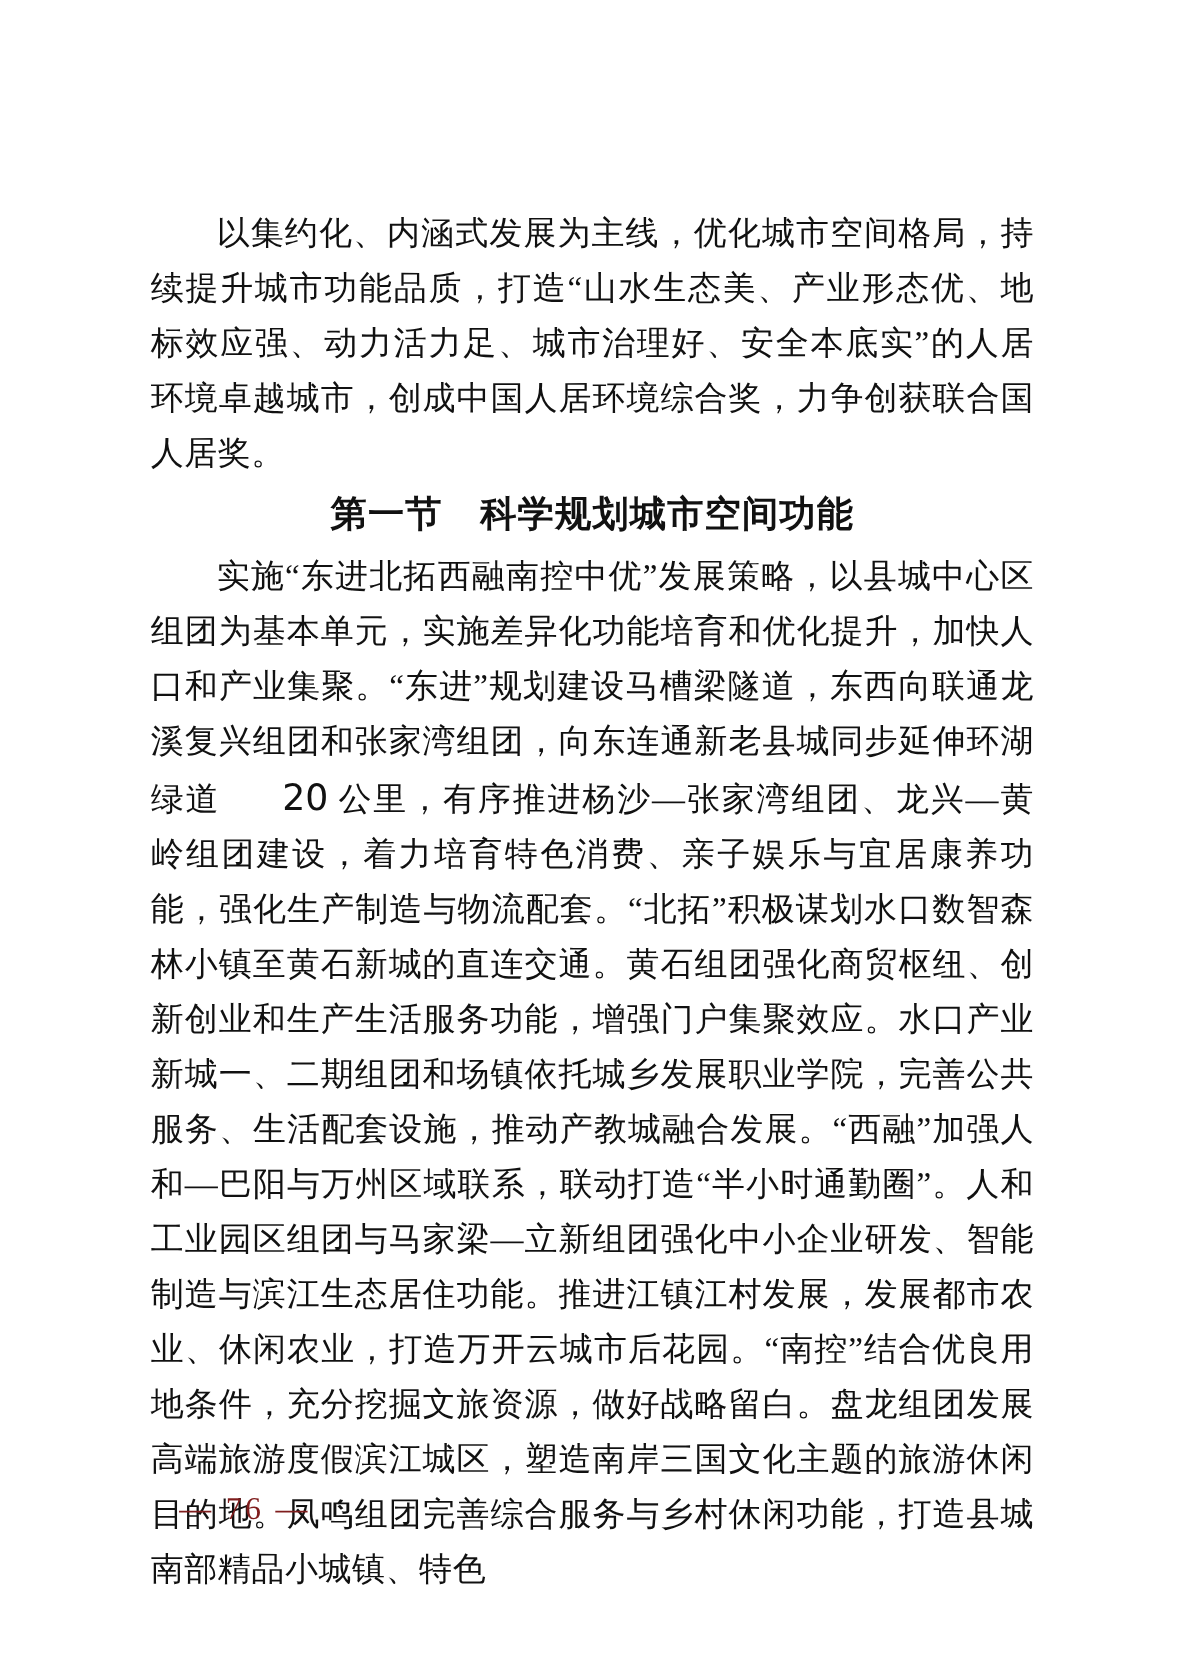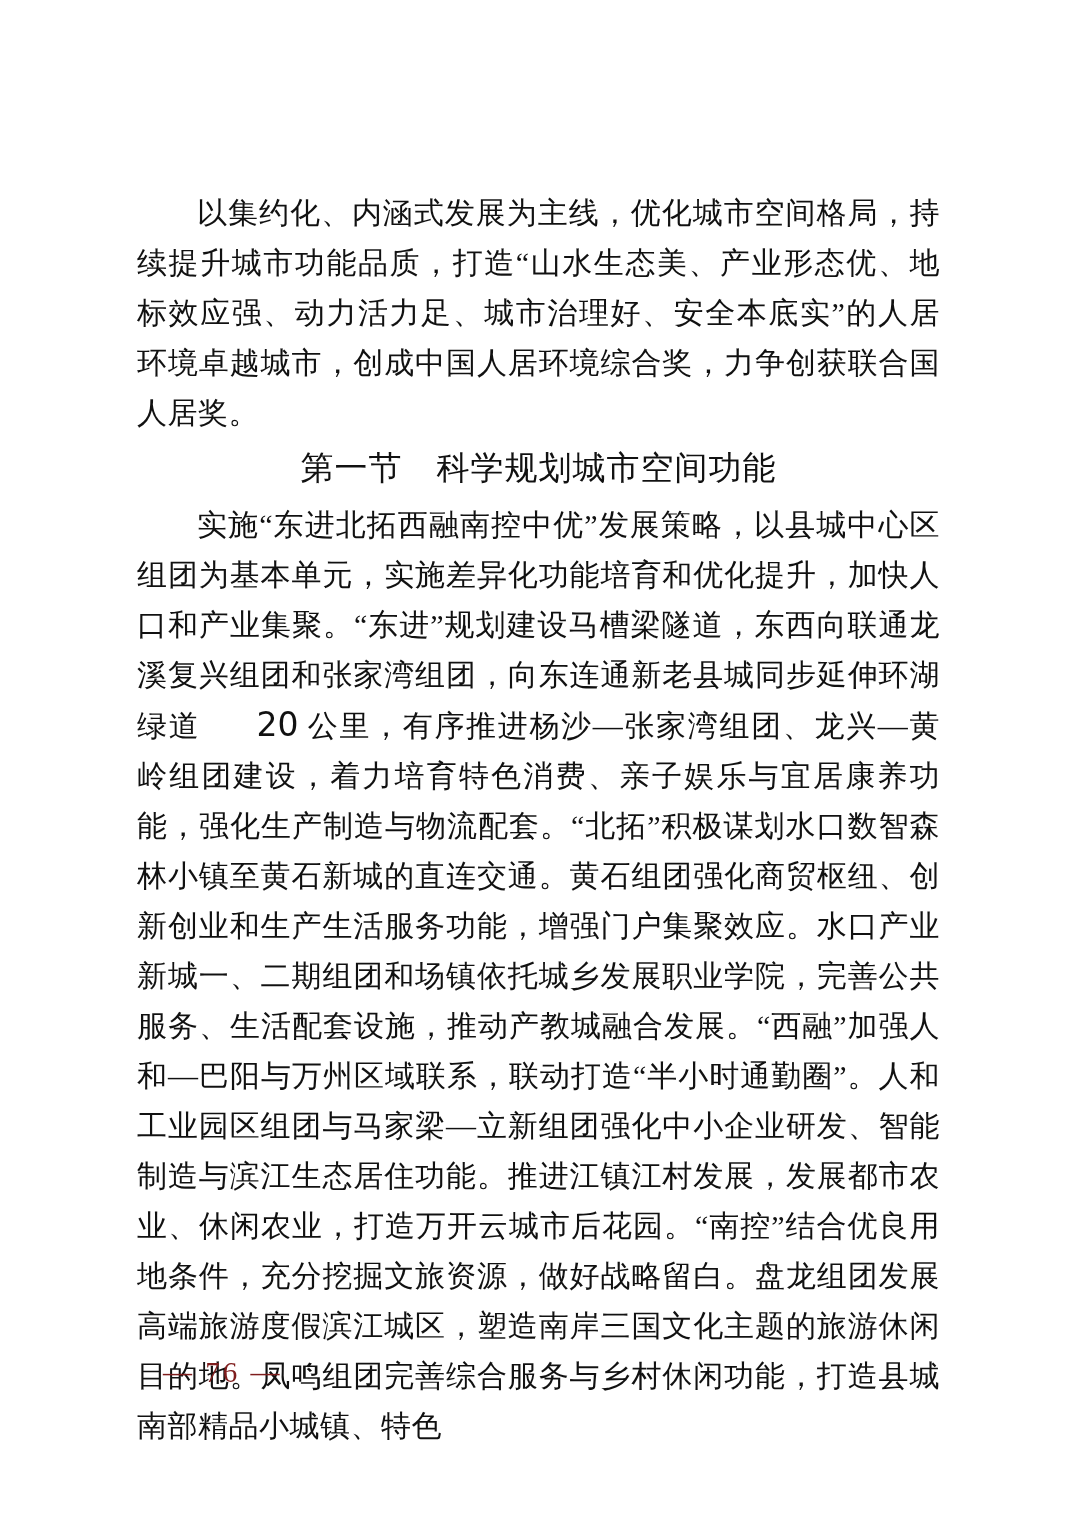--- a/index.html
+++ b/index.html
@@ -28,21 +28,21 @@
     line-height: 50px;
     letter-spacing: 0.5px;
     text-align: justify;
     text-indent: 2em;
     word-break: break-all;
   }
   .section-heading {
     margin: 5px 0 7px 0;
     font-size: 33px;
     line-height: 50px;
-    font-weight: normal;
+    font-weight: bold;
     text-align: center;
     letter-spacing: 1px;
     font-family: "Liberation Serif", "DejaVu Serif", serif;
   }
   .num {
     font-family: "DejaVu Sans", "Liberation Sans", sans-serif;
     font-size: 33px;
     letter-spacing: 0;
     margin-left: 47px;
   }

